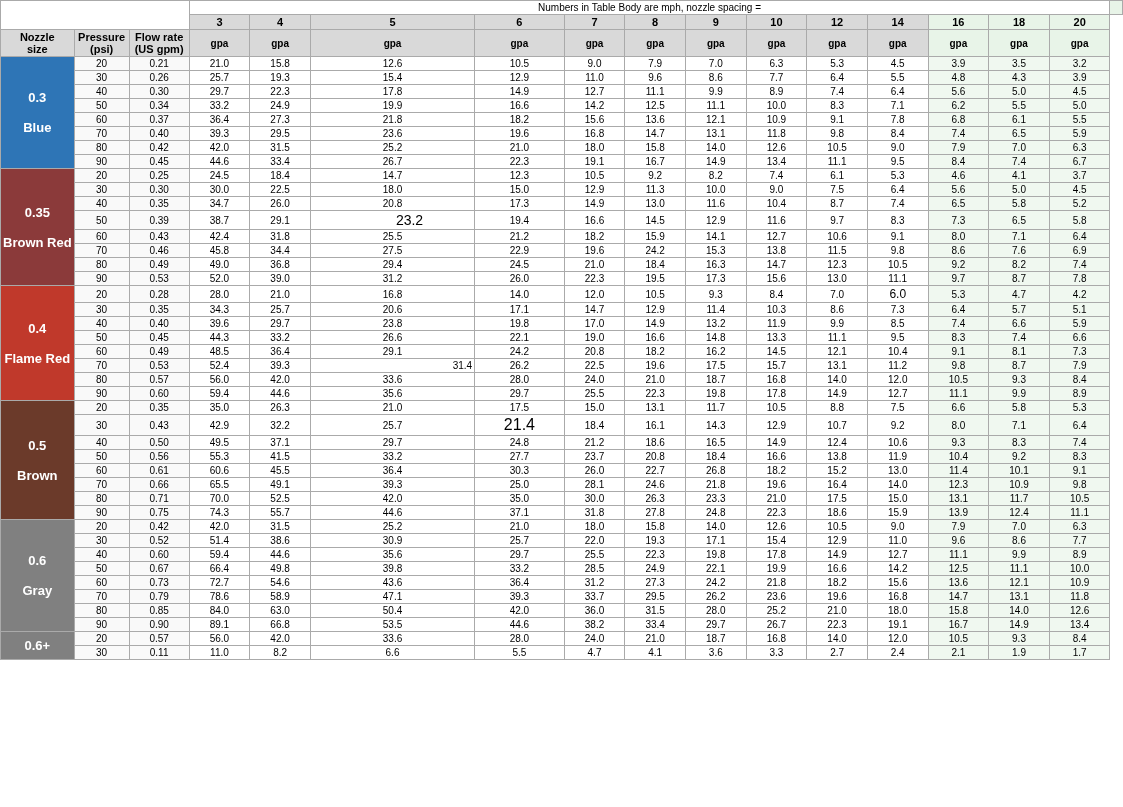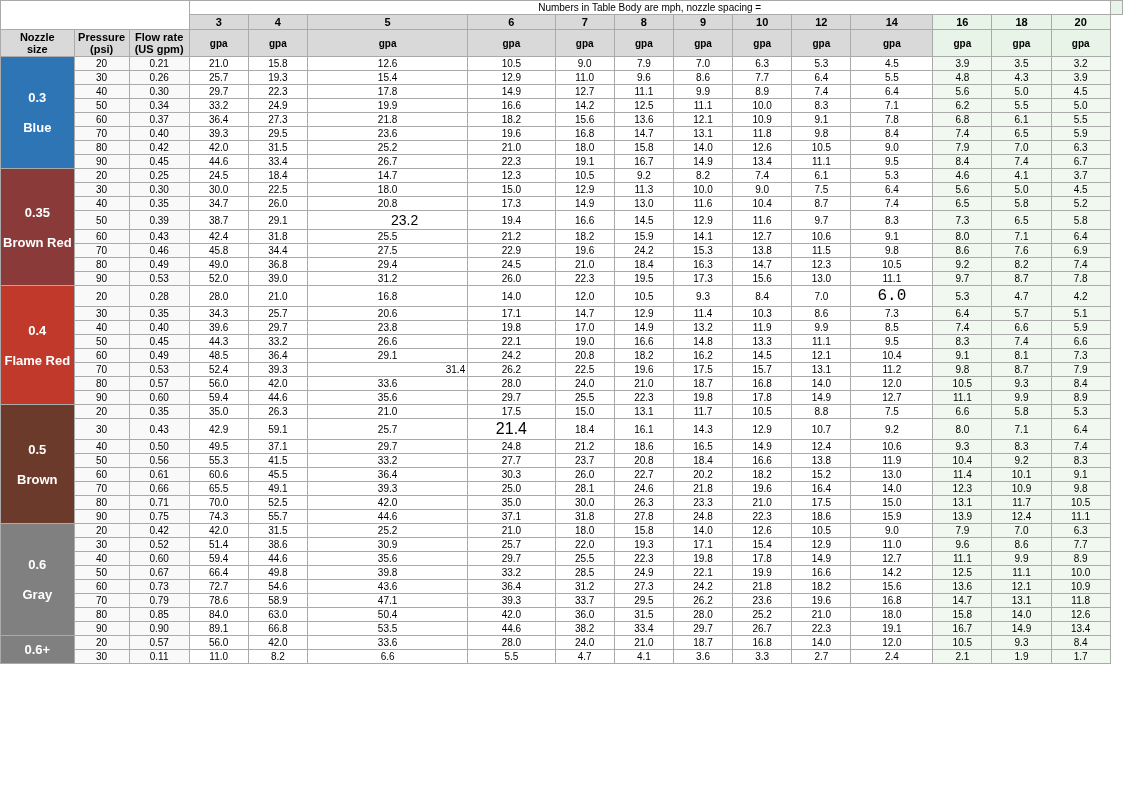--- a/index.html
+++ b/index.html
@@ -335,21 +335,21 @@
           <td style="font-size: 10px; background: rgb(249, 249, 249);">0.28</td>
           <td style="font-size: 10px;">28.0</td>
           <td style="font-size: 10px;">21.0</td>
           <td style="font-size: 10px;">16.8</td>
           <td style="font-size: 10px;">14.0</td>
           <td style="font-size: 10px;">12.0</td>
           <td style="font-size: 10px;">10.5</td>
           <td style="font-size: 10px;">9.3</td>
           <td style="font-size: 10px;">8.4</td>
           <td style="font-size: 10px;">7.0</td>
-          <td style="font-size: 16px; font-family: Liberation Mono, monospace;">6.0</td>
+          <td style="font-size: 12px;">6.0</td>
           <td style="font-size: 10px; background: rgb(240, 248, 240);">5.3</td>
           <td style="font-size: 10px; background: rgb(240, 248, 240);">4.7</td>
           <td style="font-size: 10px; background: rgb(240, 248, 240);">4.2</td>
         </tr>
         <tr>
           <td style="font-size: 10px; background: rgb(249, 249, 249);">30</td>
           <td style="font-size: 10px; background: rgb(249, 249, 249);">0.35</td>
           <td style="font-size: 10px;">34.3</td>
           <td style="font-size: 10px;">25.7</td>
           <td style="font-size: 10px;">20.6</td>
@@ -481,21 +481,21 @@
           <td style="font-size: 10px;">8.8</td>
           <td style="font-size: 10px;">7.5</td>
           <td style="font-size: 10px; background: rgb(240, 248, 240);">6.6</td>
           <td style="font-size: 10px; background: rgb(240, 248, 240);">5.8</td>
           <td style="font-size: 10px; background: rgb(240, 248, 240);">5.3</td>
         </tr>
         <tr>
           <td style="font-size: 10px; background: rgb(249, 249, 249);">30</td>
           <td style="font-size: 10px; background: rgb(249, 249, 249);">0.43</td>
           <td style="font-size: 10px;">42.9</td>
-          <td style="font-size: 10px;">59.1</td>
+          <td style="font-size: 10px;">32.2</td>
           <td style="font-size: 10px;">25.7</td>
           <td style="font-size: 16px;">21.4</td>
           <td style="font-size: 10px;">18.4</td>
           <td style="font-size: 10px;">16.1</td>
           <td style="font-size: 10px;">14.3</td>
           <td style="font-size: 10px;">12.9</td>
           <td style="font-size: 10px;">10.7</td>
           <td style="font-size: 10px;">9.2</td>
           <td style="font-size: 10px; background: rgb(240, 248, 240);">8.0</td>
           <td style="font-size: 10px; background: rgb(240, 248, 240);">7.1</td>
@@ -537,21 +537,21 @@
         </tr>
         <tr>
           <td style="font-size: 10px; background: rgb(249, 249, 249);">60</td>
           <td style="font-size: 10px; background: rgb(249, 249, 249);">0.61</td>
           <td style="font-size: 10px;">60.6</td>
           <td style="font-size: 10px;">45.5</td>
           <td style="font-size: 10px;">36.4</td>
           <td style="font-size: 10px;">30.3</td>
           <td style="font-size: 10px;">26.0</td>
           <td style="font-size: 10px;">22.7</td>
-          <td style="font-size: 10px;">20.2</td>
+          <td style="font-size: 10px;">26.8</td>
           <td style="font-size: 10px;">18.2</td>
           <td style="font-size: 10px;">15.2</td>
           <td style="font-size: 10px;">13.0</td>
           <td style="font-size: 10px; background: rgb(240, 248, 240);">11.4</td>
           <td style="font-size: 10px; background: rgb(240, 248, 240);">10.1</td>
           <td style="font-size: 10px; background: rgb(240, 248, 240);">9.1</td>
         </tr>
         <tr>
           <td style="font-size: 10px; background: rgb(249, 249, 249);">70</td>
           <td style="font-size: 10px; background: rgb(249, 249, 249);">0.66</td>

